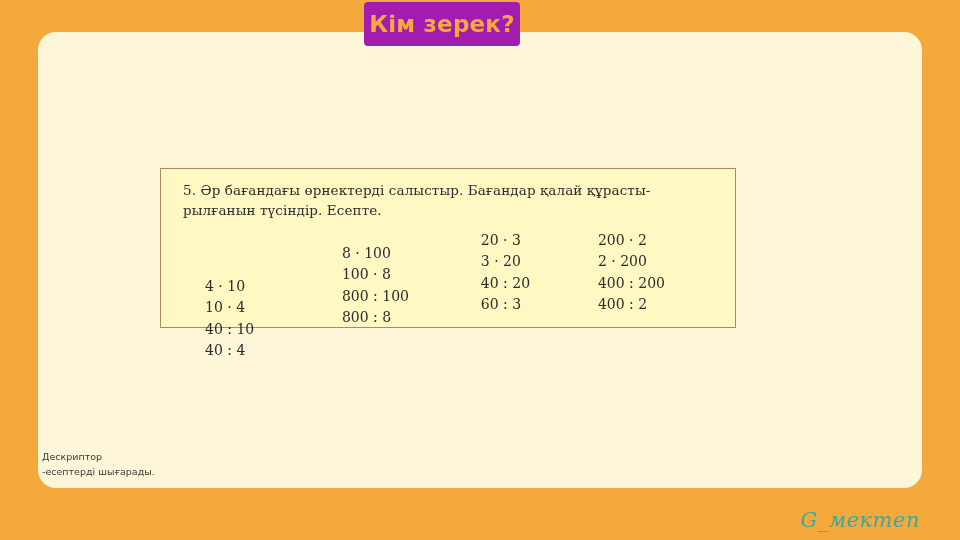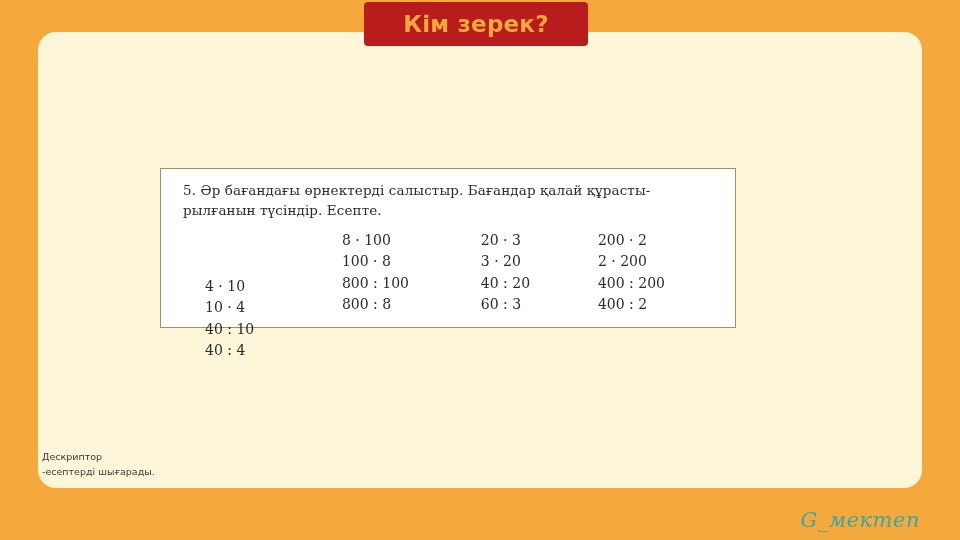--- a/index.html
+++ b/index.html
@@ -25,44 +25,44 @@
     top: 32px;
     width: 884px;
     height: 456px;
     background: #fdf6d8;
     border-radius: 18px;
   }
   .title-chip {
     position: absolute;
     left: 364px;
     top: 2px;
-    width: 224px;
+    width: 156px;
     height: 44px;
-    background: #b91c1c;
+    background: #a21caf;
     border-radius: 4px;
     display: flex;
     align-items: center;
     justify-content: center;
     z-index: 5;
   }
   .title-text {
     font-family: "DejaVu Sans", sans-serif;
     font-weight: bold;
     font-size: 23px;
     color: #f5a83c;
     letter-spacing: 0.2px;
     white-space: nowrap;
   }
   .exercise-box {
     position: absolute;
     left: 160px;
     top: 168px;
     width: 576px;
     height: 160px;
-    background: #ffffff;
+    background: #fef9c3;
     border: 1px solid #b08b5a;
     box-sizing: border-box;
     padding: 12px 18px 10px 22px;
   }
   .exercise-head {
     font-family: "DejaVu Serif", serif;
     font-size: 13.5px;
     color: #2b2b2b;
     line-height: 1.45;
     letter-spacing: 0.1px;
@@ -75,21 +75,21 @@
     display: flex;
     padding-left: 22px;
   }
   .col {
     font-family: "DejaVu Serif", serif;
     font-size: 14px;
     color: #2b2b2b;
     line-height: 1.52;
   }
   .col.c1 { width: 138px; margin-top: 46px; }
-  .col.c2 { width: 140px; }
+  .col.c2 { width: 140px; margin-top: 13px; }
   .col.c3 { width: 118px; }
   .col.c4 { width: 120px; }
   .cell { white-space: nowrap; }
   .descriptor {
     position: absolute;
     left: 42px;
     top: 449px;
     font-family: "DejaVu Sans", sans-serif;
     font-size: 9.5px;
     color: #3a3a3a;

